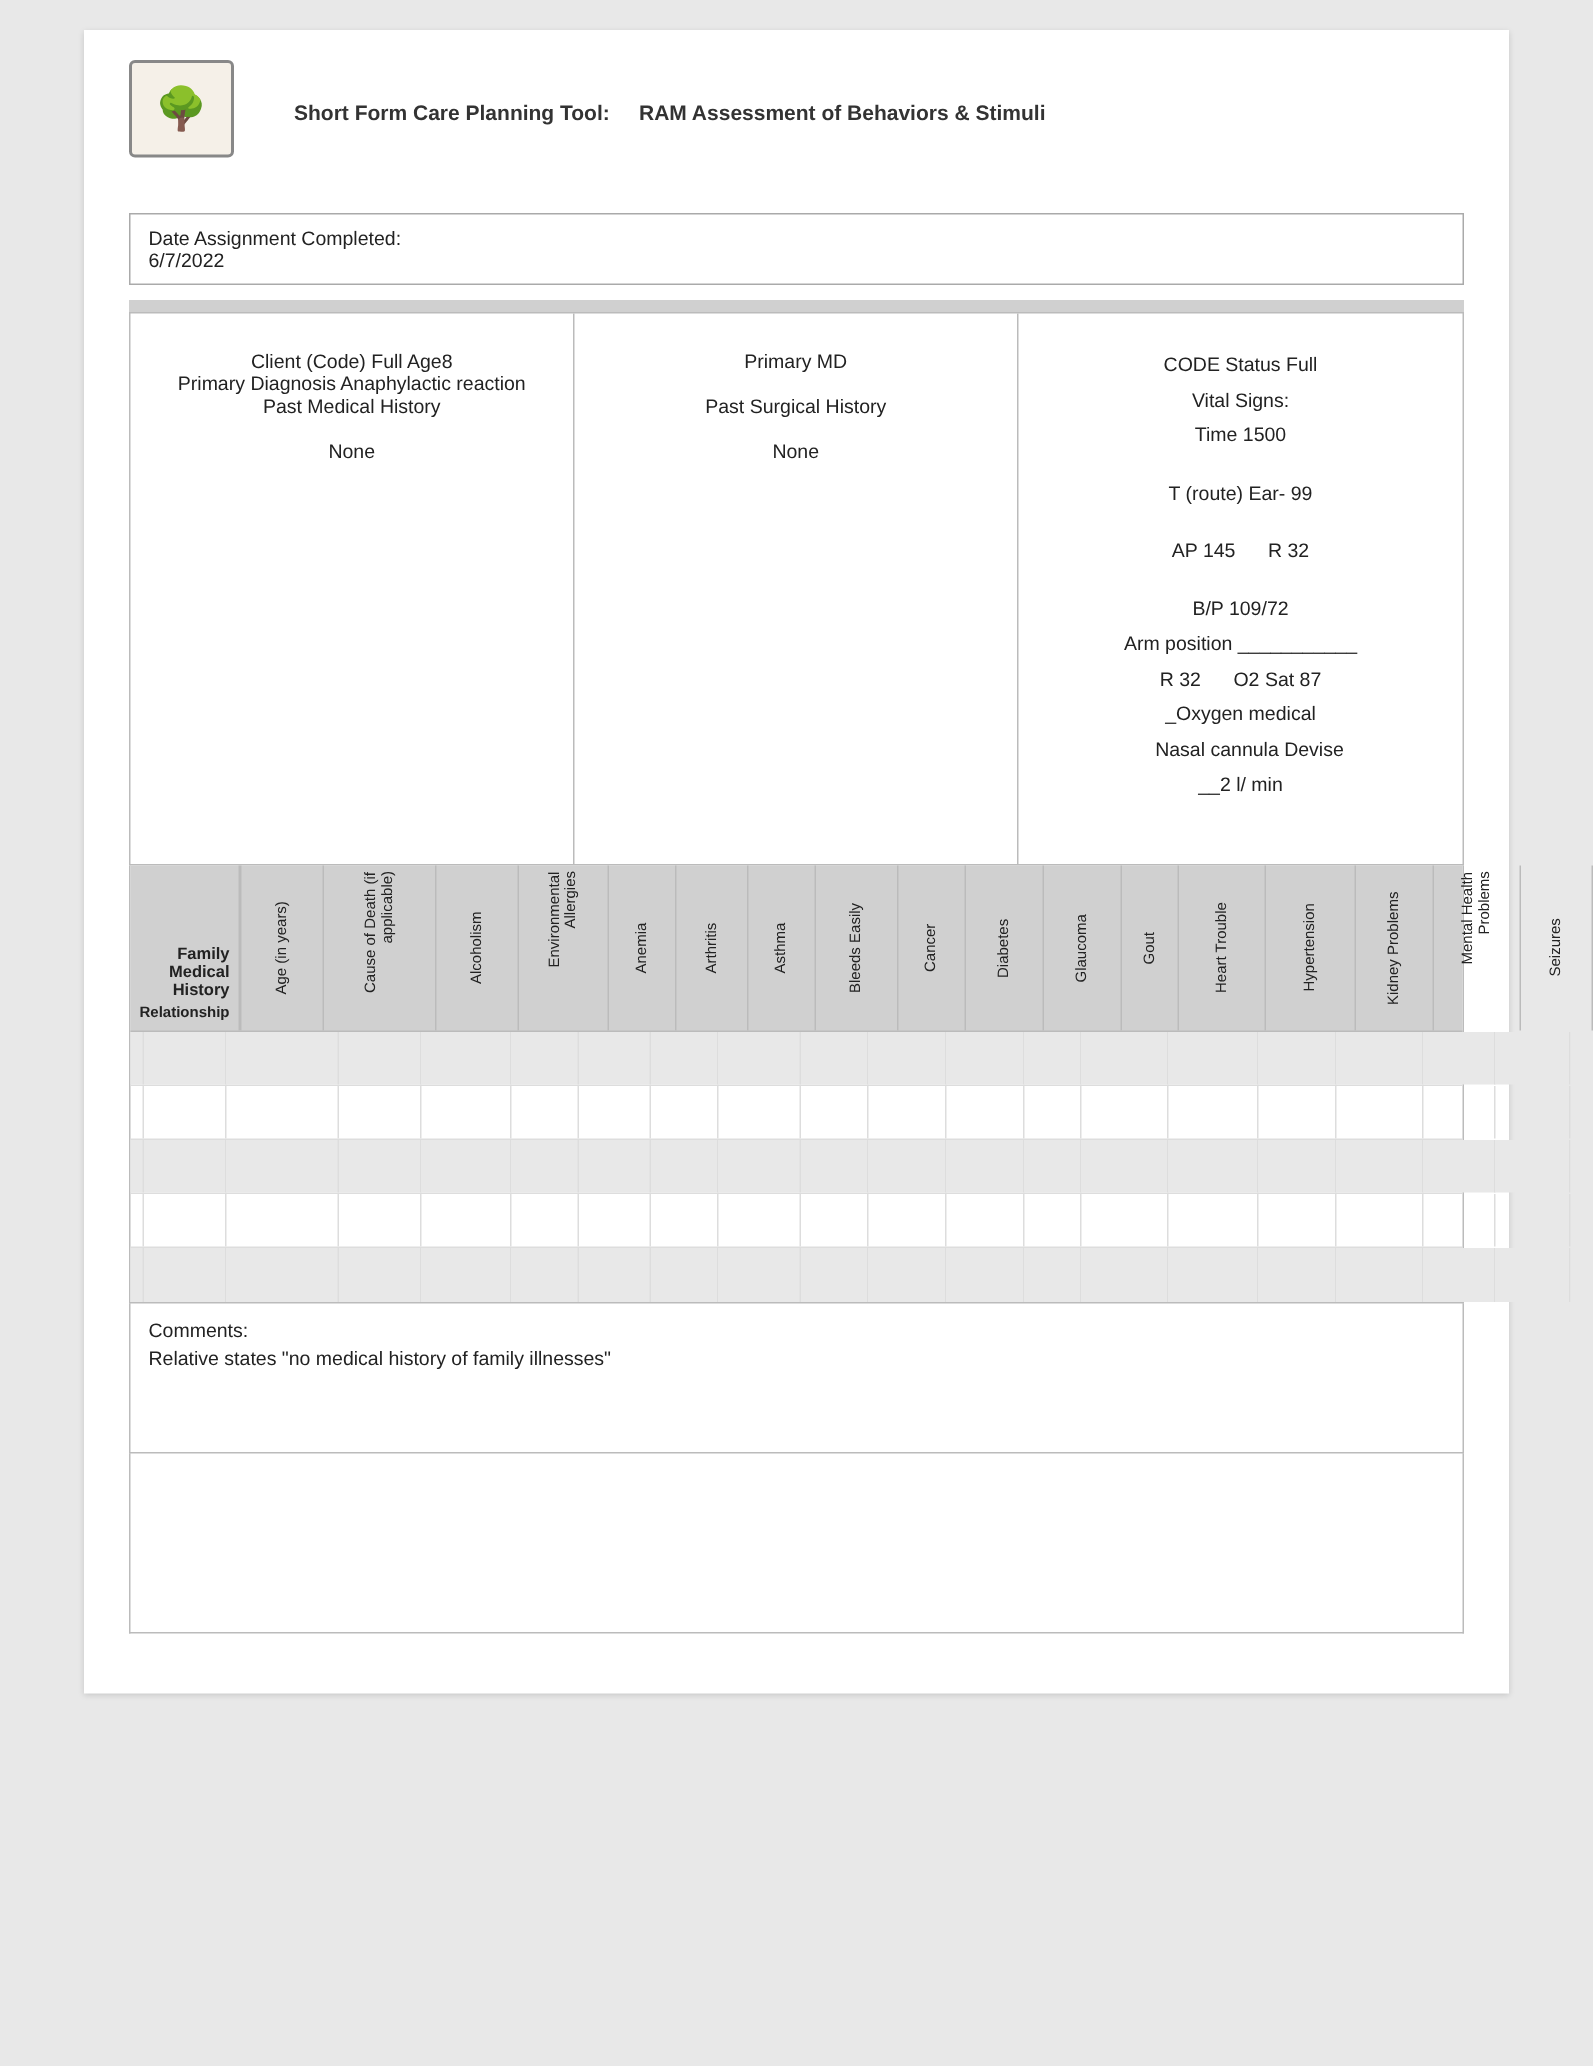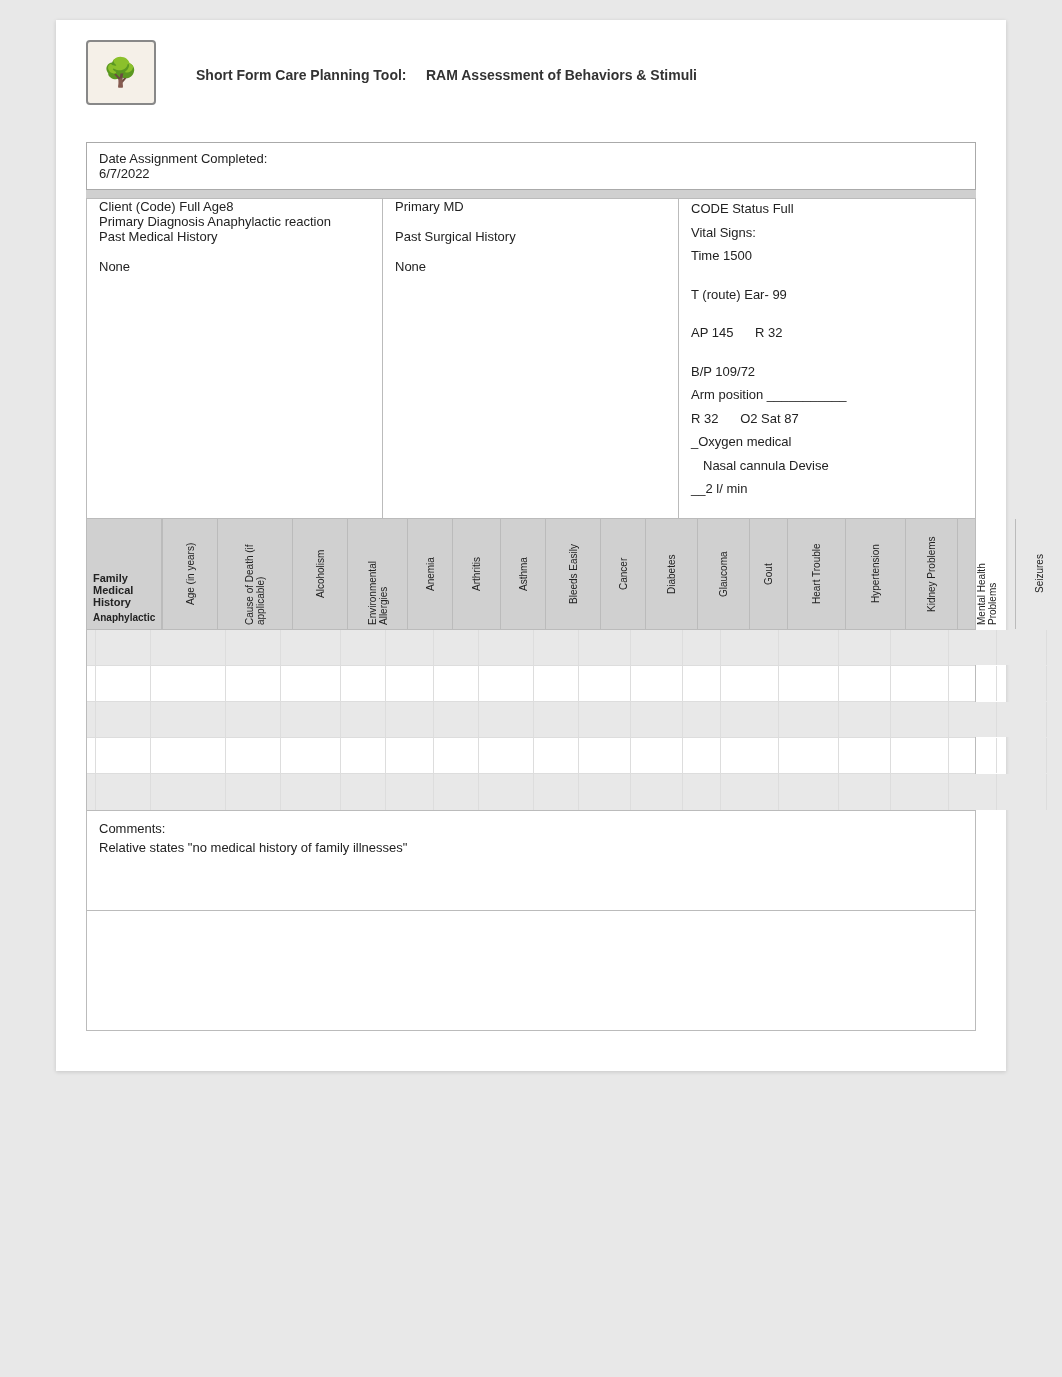--- a/index.html
+++ b/index.html
@@ -52,32 +52,34 @@
       font-weight: bold;
     }
     .student-name-box {
       border: 1px solid #aaa;
       padding: 8px 12px;
       margin-bottom: 2px;
     }
     .date-box {
       border: 1px solid #aaa;
       padding: 8px 12px;
+      margin-bottom: 10px;
     }
     
     .three-col {
       display: grid;
       grid-template-columns: 1fr 1fr 1fr;
       border: 1px solid #bbb;
       margin-bottom: 0;
     }
     .three-col > .col {
-      padding: 0 12px;
+      padding: 24px 12px;
       border-right: 1px solid #bbb;
       font-size: 13px;
+      text-align: center;
     }
     .three-col > .col:last-child {
       border-right: none;
     }
     
     .vitals-line {
       margin-bottom: 4px;
       line-height: 1.5;
     }
     
@@ -173,25 +175,25 @@
       <div class="vitals-line" style="padding-left:12px;">
         <span>Nasal cannula   Devise</span>
       </div>
       <div class="vitals-line">__2 l/ min</div>
       <br>
     </div>
   </div>
 
   <div class="fmh-section">
 
-    <div style="display:flex; background:#d0d0d0; border-bottom:1px solid #bbb;">
+    <div style="display:flex; background:#d0d0d0; border-bottom:1px solid #bbb;text-align:right;">
 
       <div style="width:90px; padding:6px; font-size:11px; font-weight:bold; border-right:1px solid #bbb; display:flex; flex-direction:column; justify-content:flex-end;">
         <div>Family Medical History</div>
-        <div style="font-size:10px; margin-top:4px;">Anaphylactic</div>
+        <div style="font-size:10px; margin-top:4px;">Relationship</div>
       </div>
 
       <div style="display:flex; flex:1;">
         <div style="width:55px; writing-mode:vertical-rl; transform:rotate(180deg); font-size:10px; border-right:1px solid #bbb; display:flex; align-items:center; justify-content:center; height:110px; padding:4px;">Age (in years)</div>
         <div style="width:75px; writing-mode:vertical-rl; transform:rotate(180deg); font-size:10px; border-right:1px solid #bbb; display:flex; align-items:center; justify-content:center; height:110px; padding:4px;">Cause of Death (if applicable)</div>
         <div style="width:55px; writing-mode:vertical-rl; transform:rotate(180deg); font-size:10px; border-right:1px solid #bbb; display:flex; align-items:center; justify-content:center; height:110px; padding:4px;">Alcoholism</div>
         <div style="width:60px; writing-mode:vertical-rl; transform:rotate(180deg); font-size:10px; border-right:1px solid #bbb; display:flex; align-items:center; justify-content:center; height:110px; padding:4px;">Environmental Allergies</div>
         <div style="width:45px; writing-mode:vertical-rl; transform:rotate(180deg); font-size:10px; border-right:1px solid #bbb; display:flex; align-items:center; justify-content:center; height:110px; padding:4px;">Anemia</div>
         <div style="width:48px; writing-mode:vertical-rl; transform:rotate(180deg); font-size:10px; border-right:1px solid #bbb; display:flex; align-items:center; justify-content:center; height:110px; padding:4px;">Arthritis</div>
         <div style="width:45px; writing-mode:vertical-rl; transform:rotate(180deg); font-size:10px; border-right:1px solid #bbb; display:flex; align-items:center; justify-content:center; height:110px; padding:4px;">Asthma</div>

